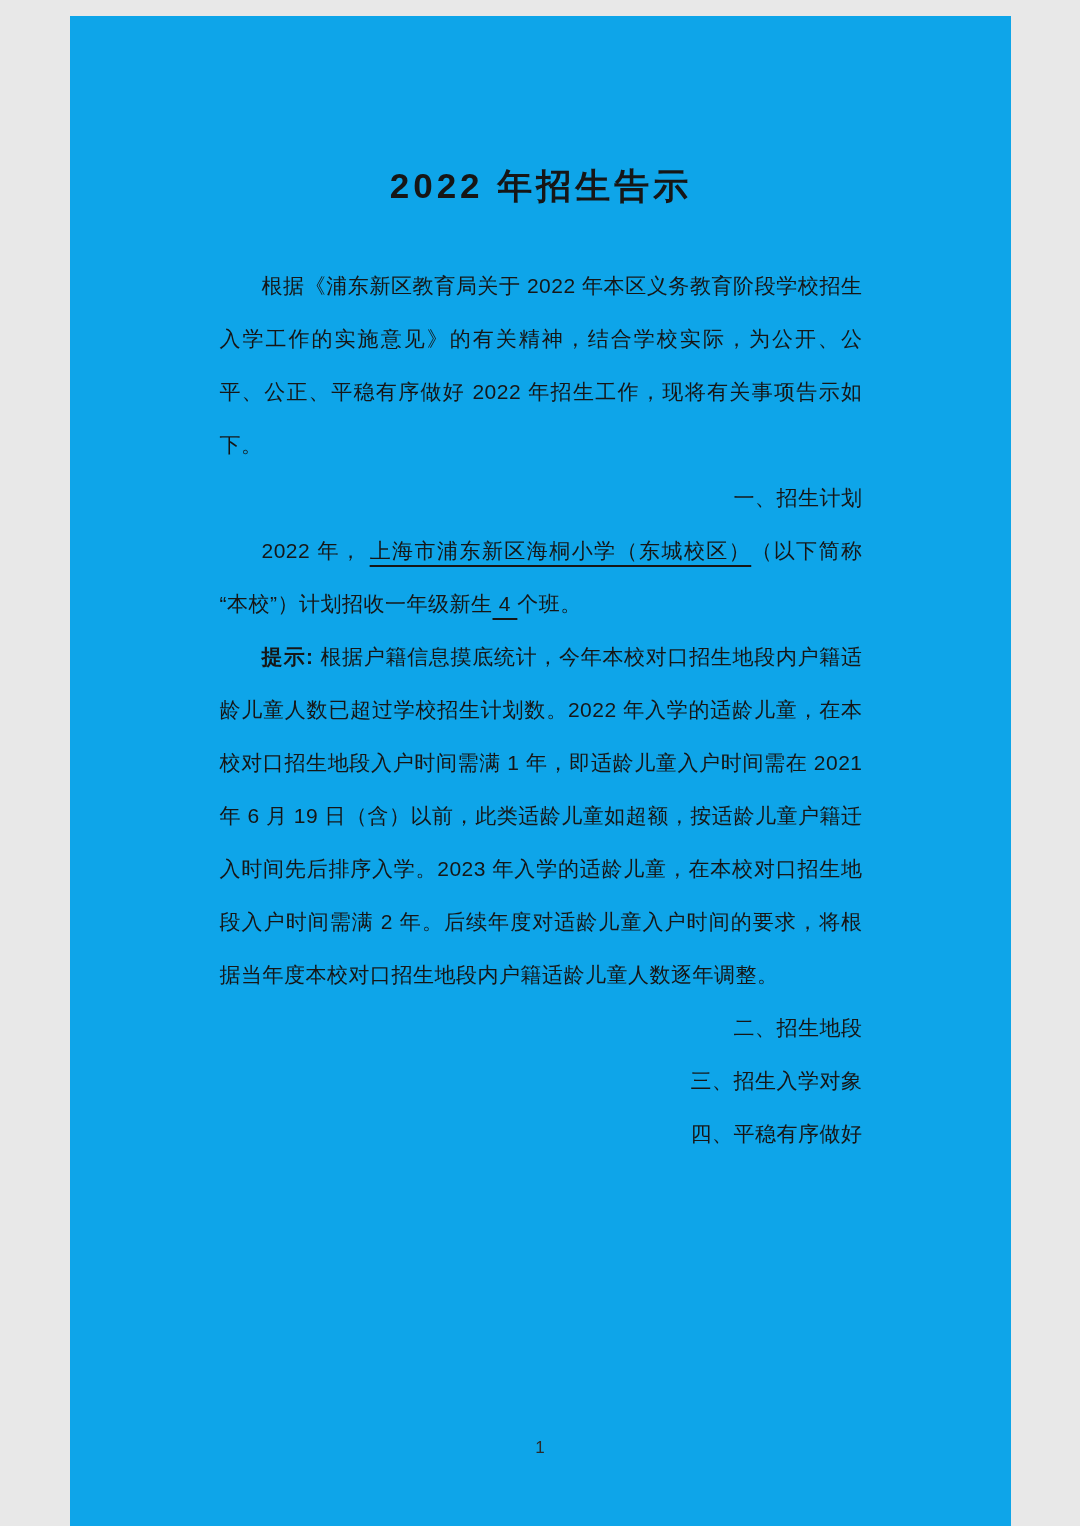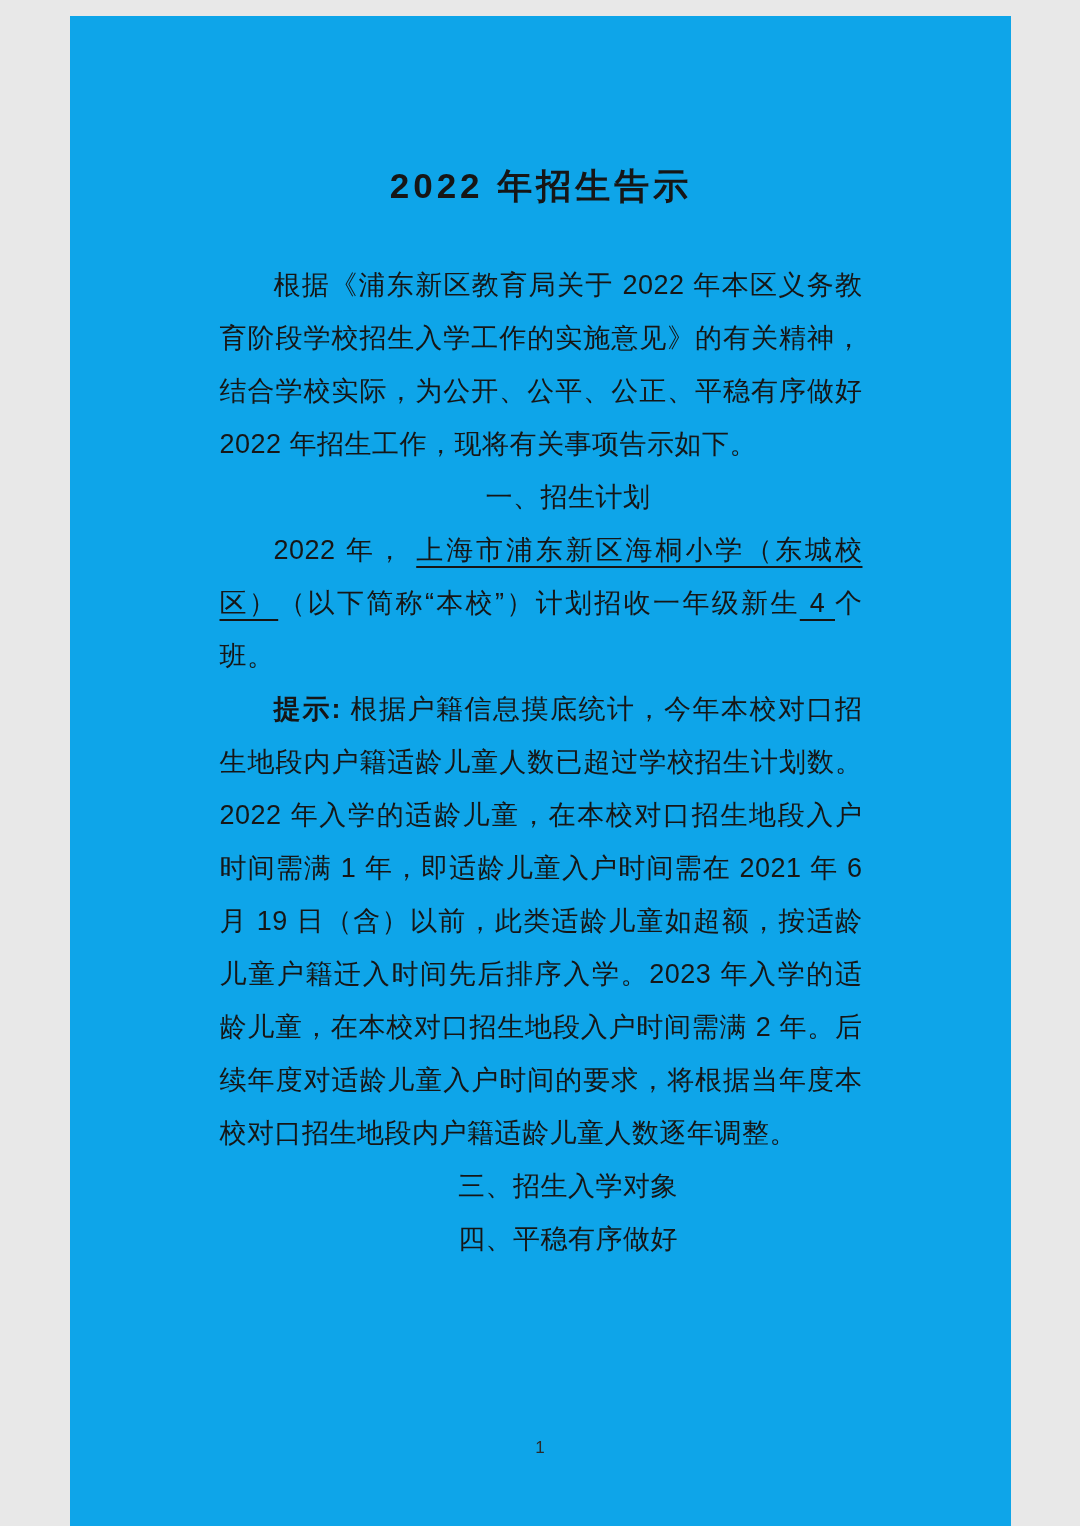--- a/index.html
+++ b/index.html
@@ -24,28 +24,28 @@
     margin: 0 0 46px 0;
     font-size: 35px;
     font-weight: 700;
     line-height: 54px;
     text-align: center;
     letter-spacing: 4px;
     white-space: nowrap;
   }
   .para, .heading {
     margin: 0;
-    font-size: 27px;
+    font-size: 21px;
     line-height: 53px;
     text-align: justify;
     text-indent: 2em;
     letter-spacing: 0.5px;
   }
   .heading {
-    text-align: center;
+    text-align: right;
     white-space: nowrap;
   }
   .tips-label {
     font-weight: 700;
     letter-spacing: 1px;
   }
   .u {
     text-decoration: underline;
     text-underline-offset: 7px;
     text-decoration-thickness: 2px;
@@ -69,20 +69,21 @@
     <h1 class="doc-title">2022 年招生告示</h1>
 
     <p class="para">根据《浦东新区教育局关于 2022 年本区义务教育阶段学校招生入学工作的实施意见》的有关精神，结合学校实际，为公开、公平、公正、平稳有序做好 2022 年招生工作，现将有关事项告示如下。</p>
 
     <p class="heading">一、招生计划</p>
 
     <p class="para"><span>2022 年， </span><span class="u">上海市浦东新区海桐小学（东城校区）</span><span>（以下简称“本校”）计划招收一年级新生</span><span class="u"> 4 </span><span>个班。</span></p>
 
     <p class="para"><span class="tips-label">提示:</span><span> 根据户籍信息摸底统计，今年本校对口招生地段内户籍适龄儿童人数已超过学校招生计划数。2022 年入学的适龄儿童，在本校对口招生地段入户时间需满 1 年，即适龄儿童入户时间需在 2021 年 6 月 19 日（含）以前，此类适龄儿童如超额，按适龄儿童户籍迁入时间先后排序入学。2023 年入学的适龄儿童，在本校对口招生地段入户时间需满 2 年。后续年度对适龄儿童入户时间的要求，将根据当年度本校对口招生地段内户籍适龄儿童人数逐年调整。</span></p>
 
+    <p class="heading">二、招生地段</p>
 
 
     <p class="heading">三、招生入学对象</p>
 
 
     <p class="heading">四、平稳有序做好</p>
 
   </div>
 
   <div class="page-number">1</div>

